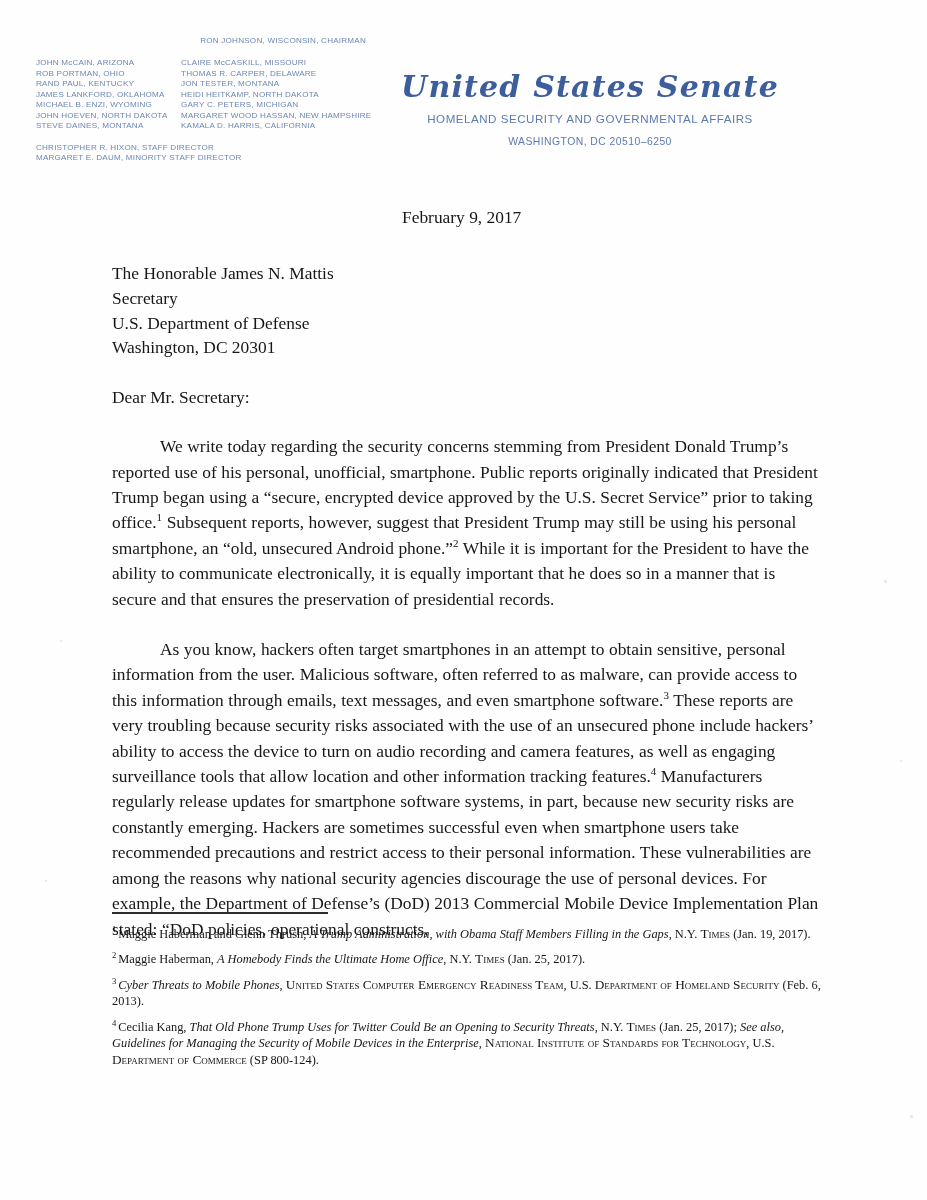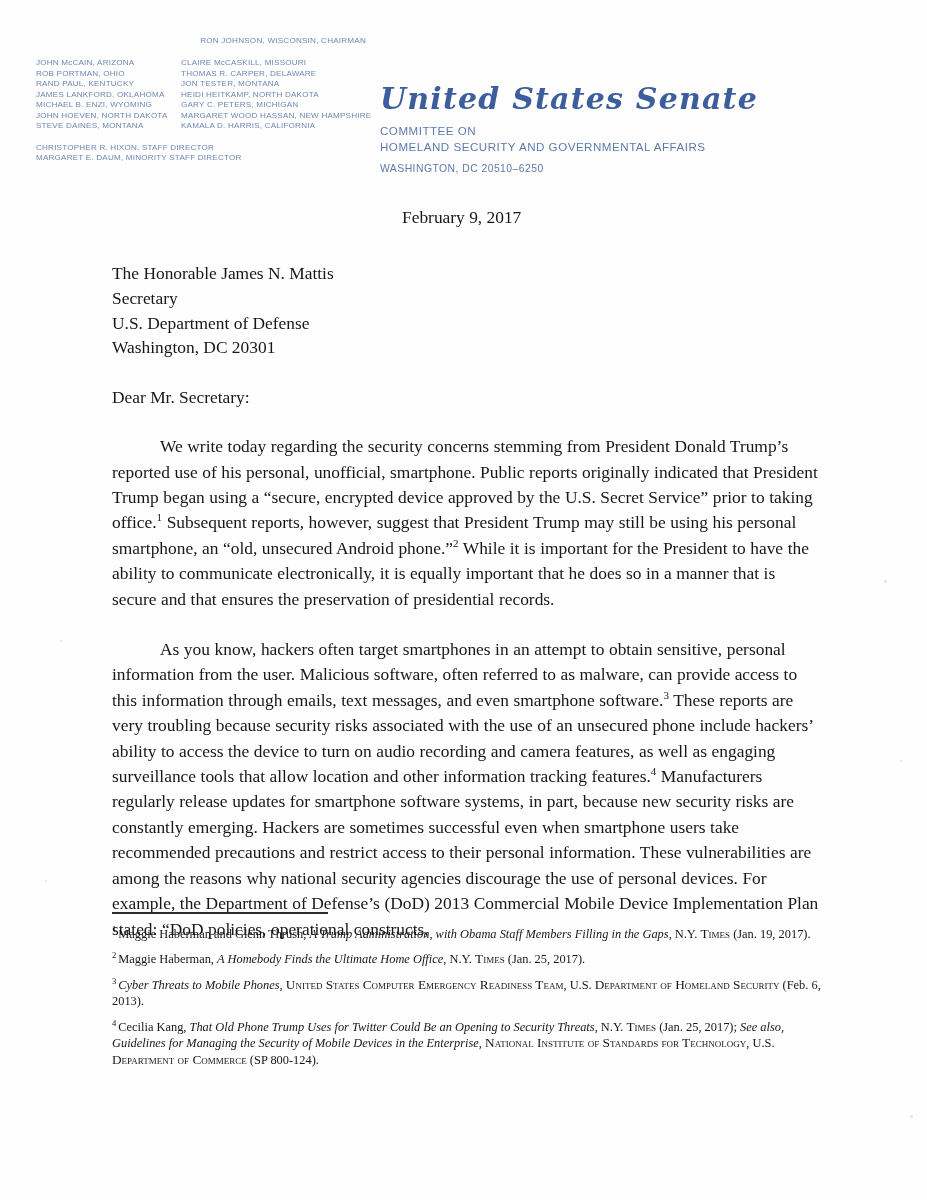--- a/index.html
+++ b/index.html
@@ -63,22 +63,23 @@
     color: #6d87b4;
     font-size: 8.1px;
     line-height: 10.4px;
     letter-spacing: 0.2px;
   }
   .staff-block div { white-space: nowrap; }
 
   .masthead {
     position: absolute;
     left: 380px;
-    top: 84px;
+    top: 72px;
     width: 420px;
+    text-align: center;
   }
   .senate-title {
     font-family: "DejaVu Serif", "Liberation Serif", serif;
     font-weight: 700;
     font-style: italic;
     font-size: 30px;
     letter-spacing: 1.2px;
     color: #3c5e9c;
     line-height: 1;
     margin-bottom: 9px;
@@ -206,21 +207,20 @@
       </div>
     </div>
 
     <div class="staff-block">
       <div>CHRISTOPHER R. HIXON, STAFF DIRECTOR</div>
       <div>MARGARET E. DAUM, MINORITY STAFF DIRECTOR</div>
     </div>
 
     <div class="masthead">
       <div class="senate-title">United States Senate</div>
-      <div class="committee-line">COMMITTEE ON</div>
       <div class="committee-line">HOMELAND SECURITY AND GOVERNMENTAL AFFAIRS</div>
       <div class="address-line">WASHINGTON, DC 20510–6250</div>
     </div>
   </div>
 
   <div class="body-area">
 
     <div class="date-line">February 9, 2017</div>
 
     <div class="recipient">

